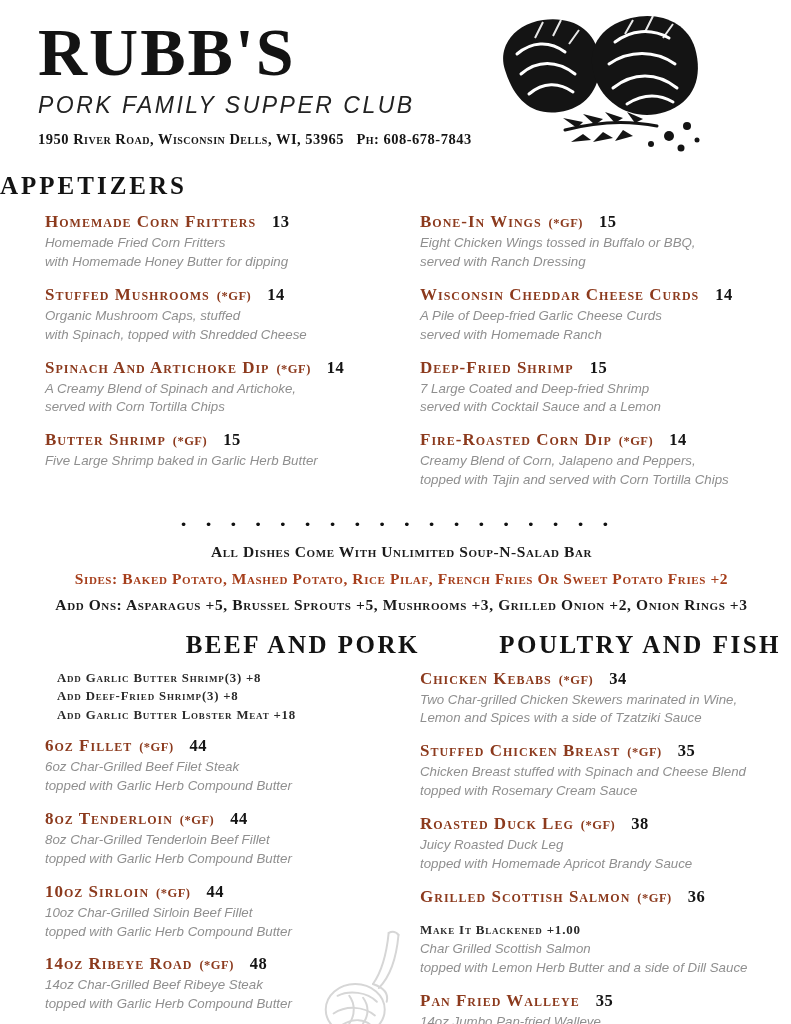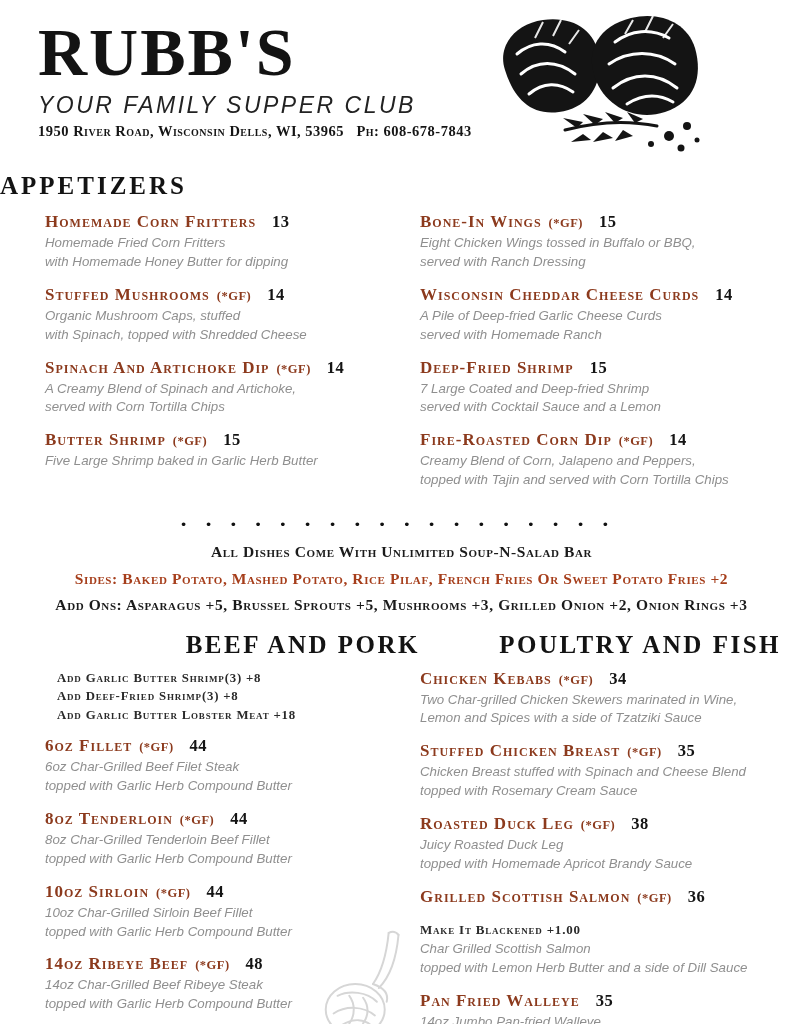--- a/index.html
+++ b/index.html
@@ -16,21 +16,21 @@
   .brand-title {
     font-family:"Liberation Serif", serif; font-weight:bold;
     font-size:68px; line-height:0.95; letter-spacing:2px; color:#131313;
   }
   .brand-subtitle {
     font-family:"Liberation Sans", sans-serif; font-style:italic;
     font-size:23px; letter-spacing:2.5px; color:#222; margin-top:7px; font-weight:500;
   }
   .brand-address {
     font-size:14.5px; font-weight:bold; font-variant:small-caps;
-    letter-spacing:0.5px; color:#151515; margin-top:4px; white-space:pre;
+    letter-spacing:0.5px; color:#151515; margin-top:12px; white-space:pre;
   }
   .steak-art { position:absolute; right:80px; top:8px; width:220px; height:148px; }
 
   
   .app-heading {
     font-size:25px; font-weight:bold; letter-spacing:3px;
     color:#131313; margin-top:14px;
   }
   .section-heading {
     text-align:right; font-size:25px; font-weight:bold; letter-spacing:2.5px;
@@ -88,21 +88,21 @@
   .chop-art { position:absolute; top:295px; right:-8px; width:118px; height:118px; }
 </style>
 </head>
 <body>
 
 <div class="page">
 
   <div class="header">
     <div class="brand">
       <div class="brand-title">RUBB'S</div>
-      <div class="brand-subtitle">YOUR FAMILY SUPPER CLUB</div>
+      <div class="brand-subtitle">PORK FAMILY SUPPER CLUB</div>
       <div class="brand-address">1950 River Road, Wisconsin Dells, WI, 53965   Ph: 608-678-7843</div>
     </div>
 
     <svg class="steak-art" viewBox="0 0 220 148" aria-hidden="true">
       <g fill="#141414">
         <path d="M14,62 C6,38 24,16 52,12 C82,8 104,22 108,48 C112,76 98,100 68,104 C38,108 22,88 14,62 Z"></path>
         <path d="M104,70 C94,42 108,18 140,10 C168,3 196,14 204,40 C212,68 204,94 174,104 C144,114 114,98 104,70 Z"></path>
       </g>
       <g stroke="#ffffff" stroke-width="3" fill="none" stroke-linecap="round">
         <path d="M26,46 C40,34 58,32 74,44"></path>
@@ -283,21 +283,21 @@
               <span class="item-gf">(*GF)</span>
               <span class="item-price">44</span>
             </div>
 
             <div class="item-desc">10oz Char-Grilled Sirloin Beef Fillet
 topped with Garlic Herb Compound Butter</div>
           </div>
 
           <div class="item">
             <div class="item-head">
-              <span class="item-name">14oz Ribeye Beef</span>
+              <span class="item-name">14oz Ribeye Road</span>
               <span class="item-gf">(*GF)</span>
               <span class="item-price">48</span>
             </div>
 
             <div class="item-desc">14oz Char-Grilled Beef Ribeye Steak
 topped with Garlic Herb Compound Butter</div>
           </div>
 
         </div>
 

